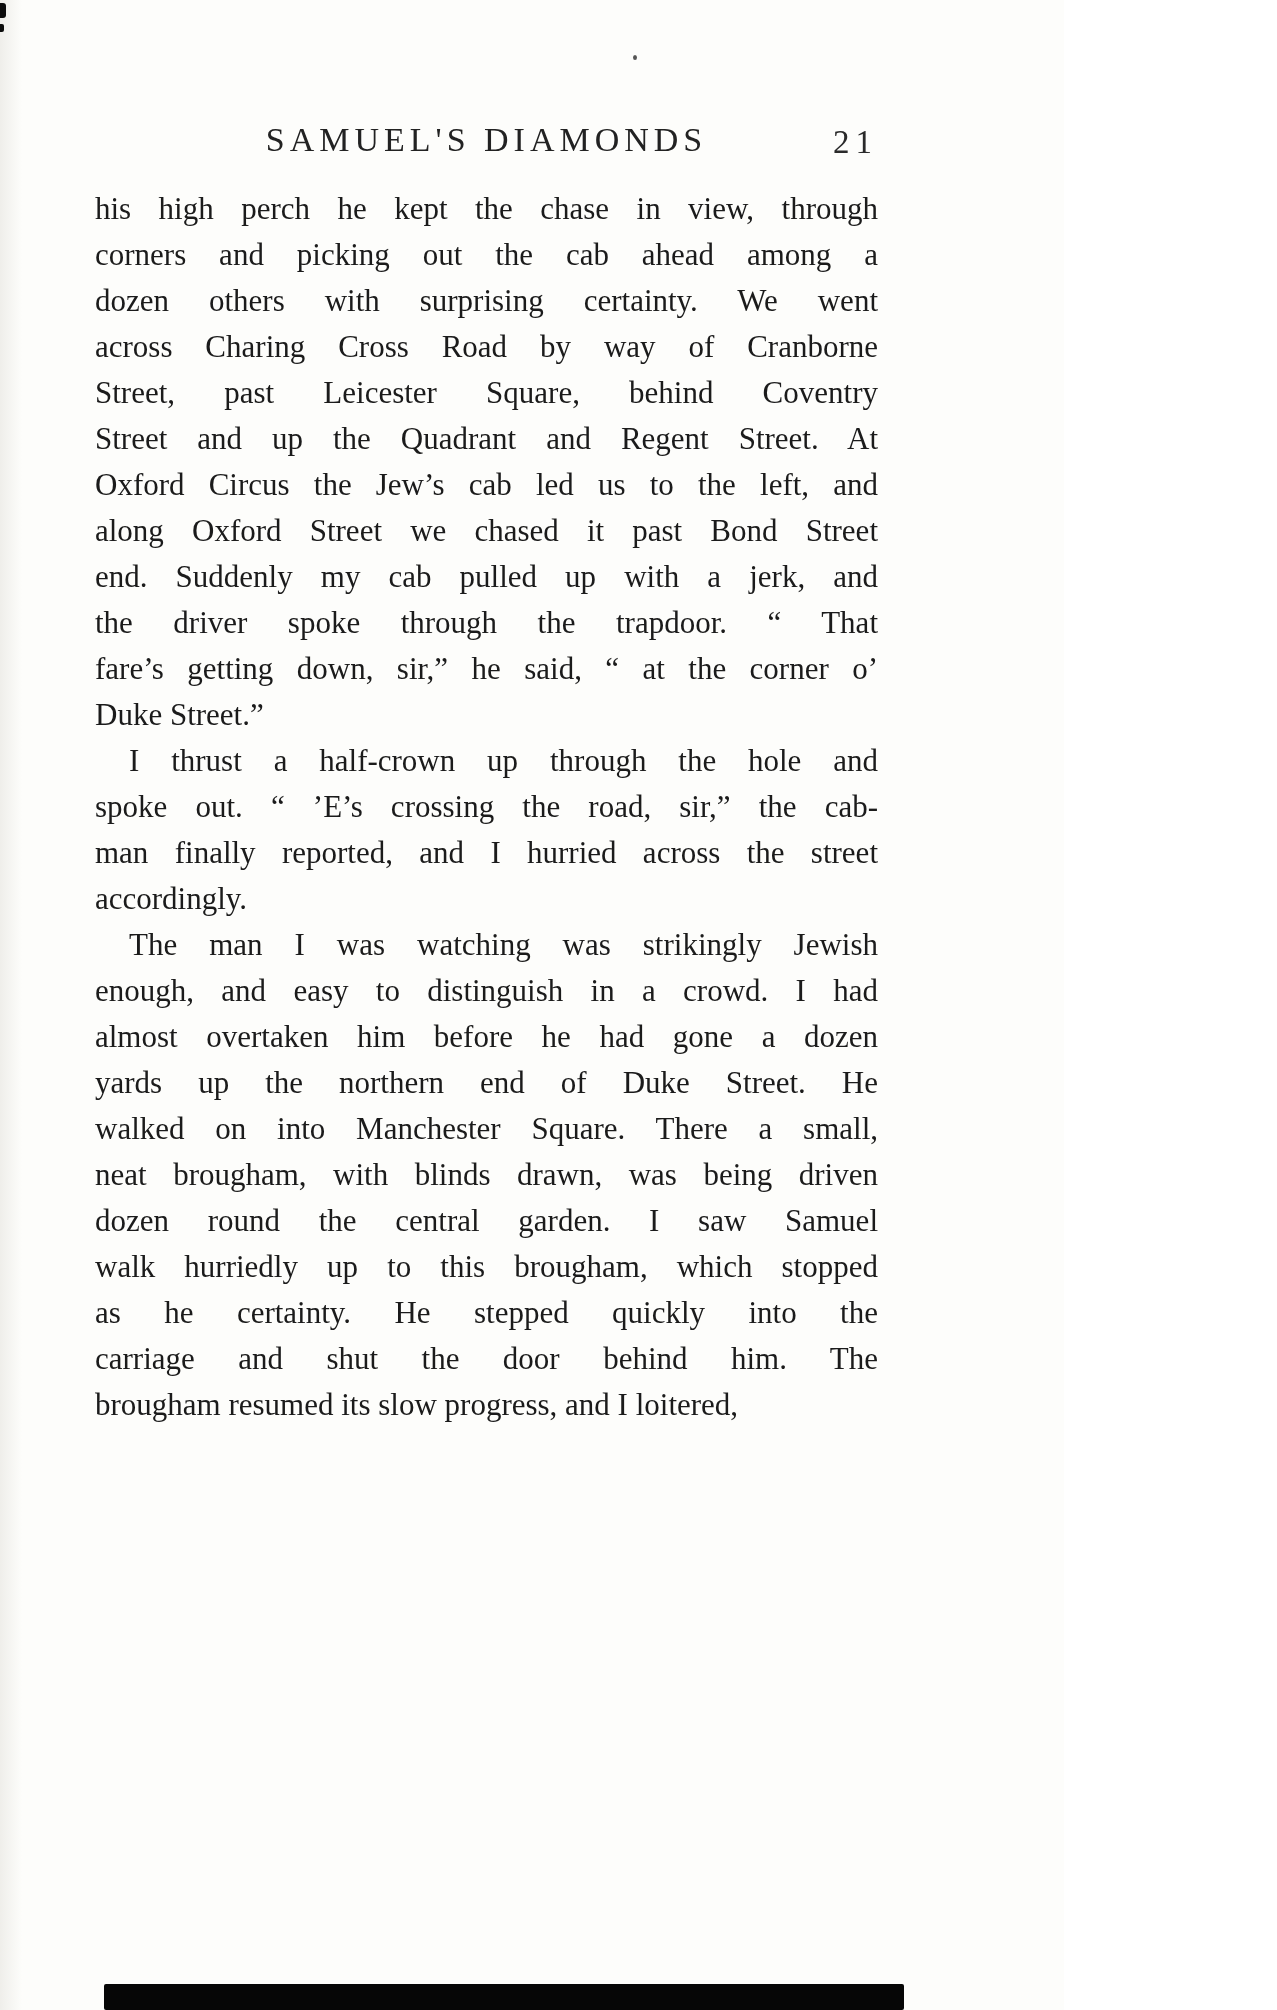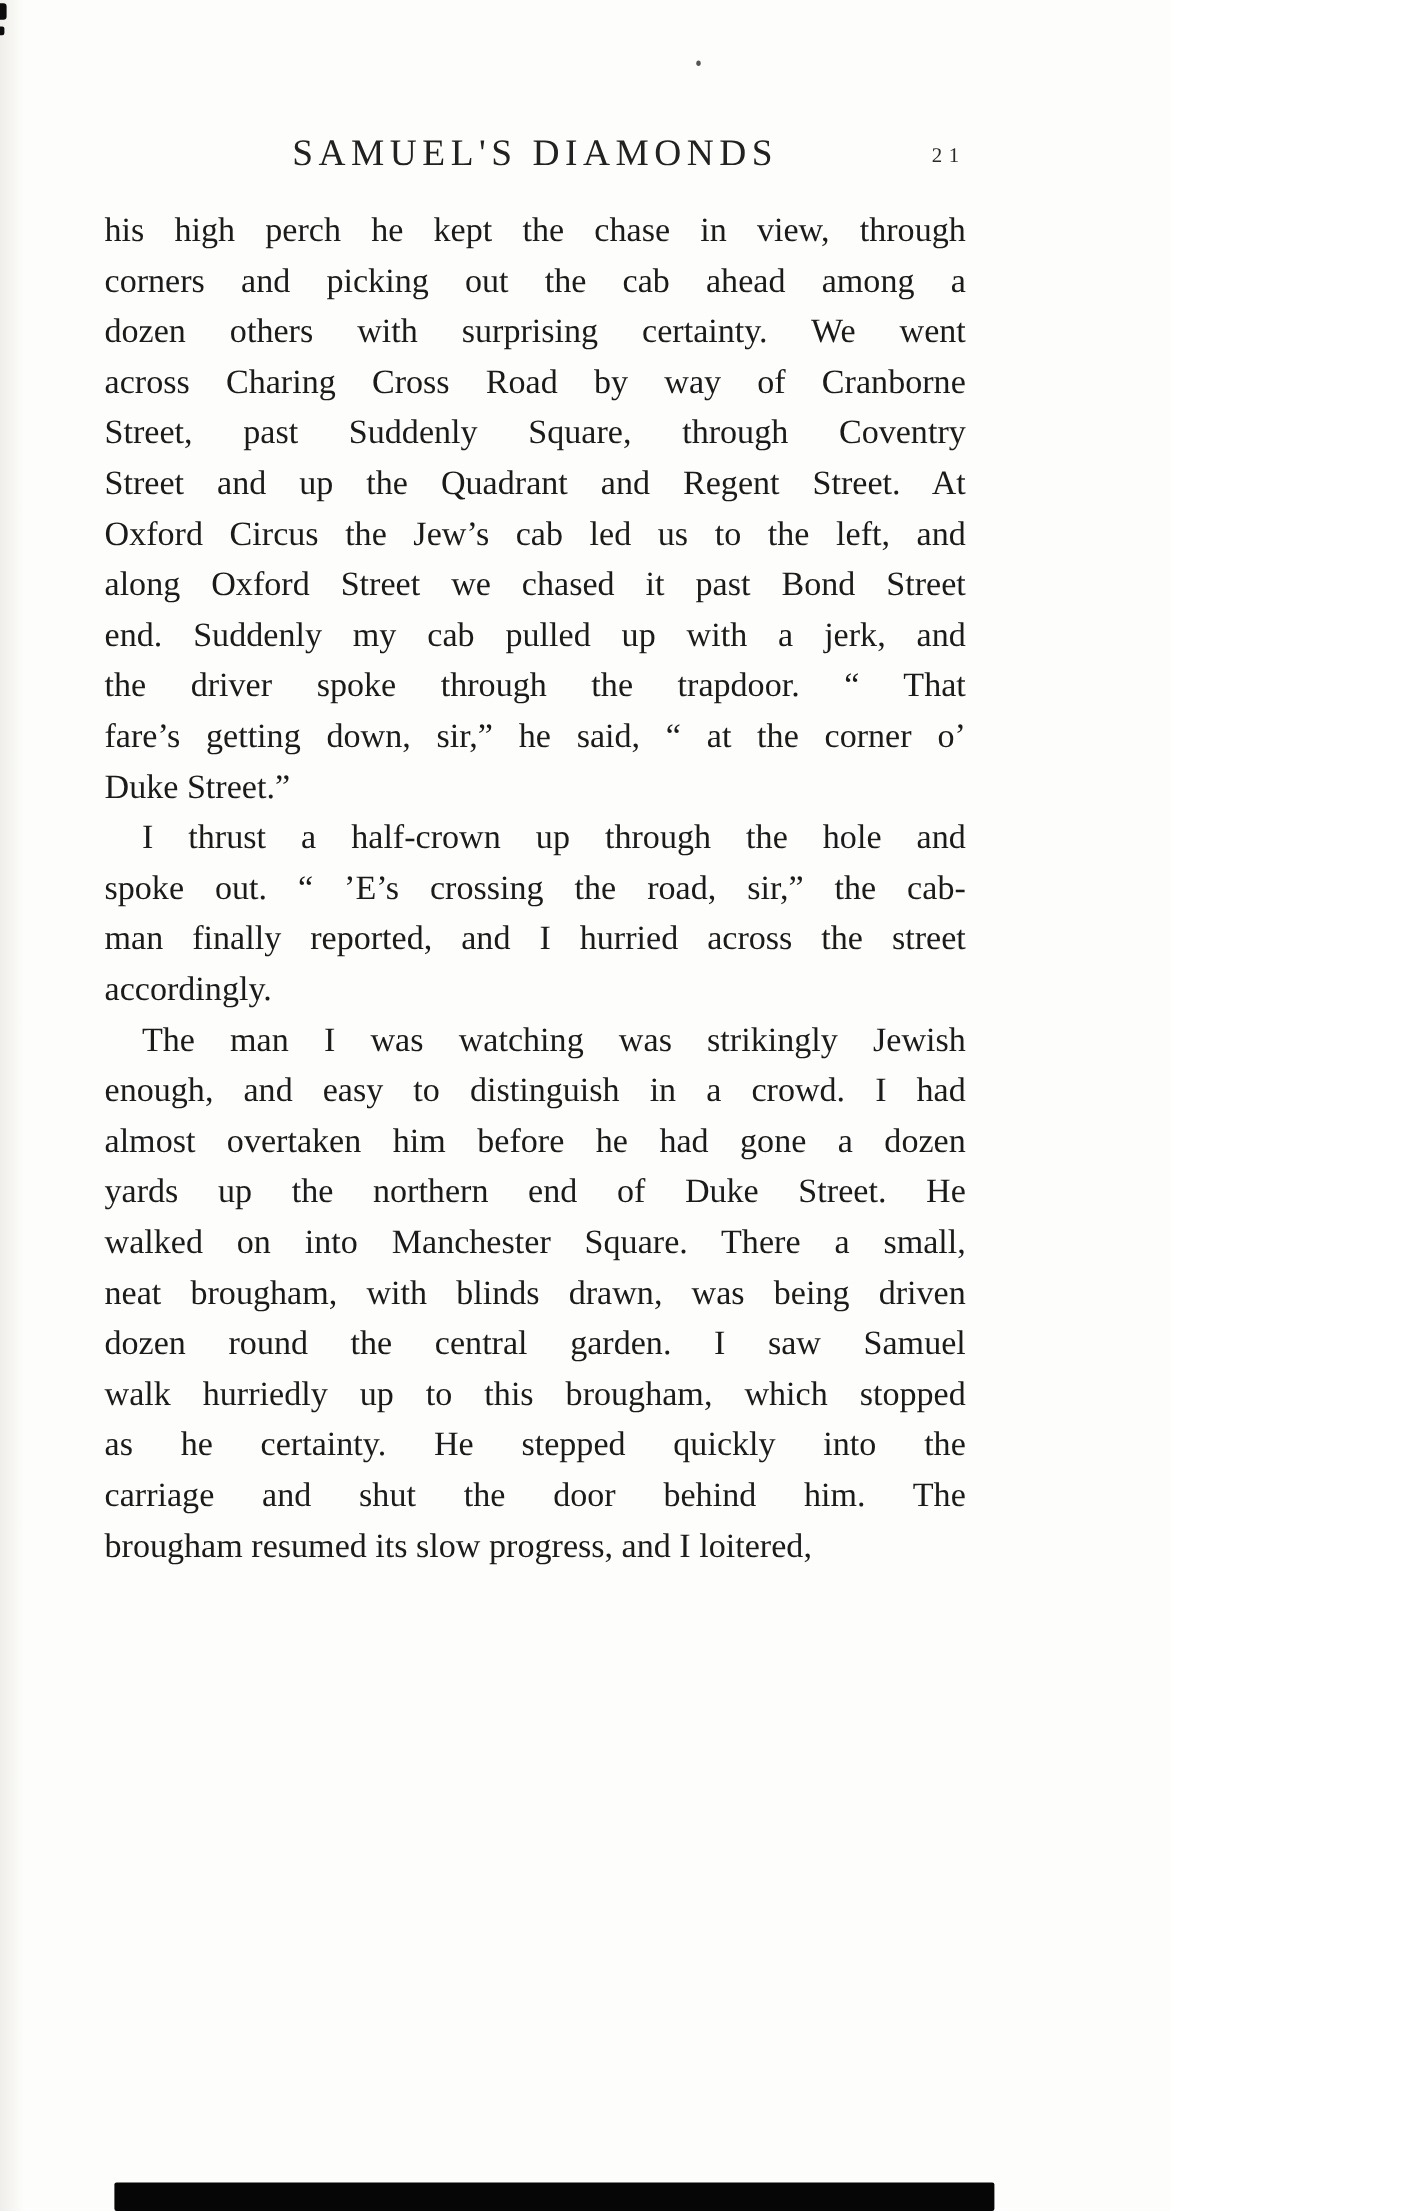--- a/index.html
+++ b/index.html
@@ -29,21 +29,21 @@
     display: block;
     text-align: center;
     font-size: 34px;
     letter-spacing: 5px;
     color: #222222;
   }
   .page-number {
     position: absolute;
     top: 2px;
     right: 0;
-    font-size: 19px;
+    font-size: 33px;
     letter-spacing: 6px;
     color: #2a2a2a;
   }
   
   .text-block {
     position: absolute;
     top: 186px;
     left: 95px;
     width: 783px;
     font-size: 31px;
@@ -87,21 +87,21 @@
     <span class="head-title">SAMUEL'S DIAMONDS</span>
     <span class="page-number">21</span>
   </header>
 
   <main class="text-block" id="text-block">
       <div class="paragraph">
         <div class="line">his high perch he kept the chase in view, through</div>
         <div class="line">corners and picking out the cab ahead among a</div>
         <div class="line">dozen others with surprising certainty.  We went</div>
         <div class="line">across Charing Cross Road by way of Cranborne</div>
-        <div class="line">Street, past Suddenly Square, through Coventry</div>
+        <div class="line">Street, past Leicester Square, behind Coventry</div>
         <div class="line">Street and up the Quadrant and Regent Street.  At</div>
         <div class="line">Oxford Circus the Jew’s cab led us to the left, and</div>
         <div class="line">along Oxford Street we chased it past Bond Street</div>
         <div class="line">end.  Suddenly my cab pulled up with a jerk, and</div>
         <div class="line">the driver spoke through the trapdoor.  “ That</div>
         <div class="line">fare’s getting down, sir,” he said, “ at the corner o’</div>
         <div class="line last">Duke Street.”</div>
       </div>
       <div class="paragraph">
         <div class="line indent">I thrust a half-crown up through the hole and</div>

